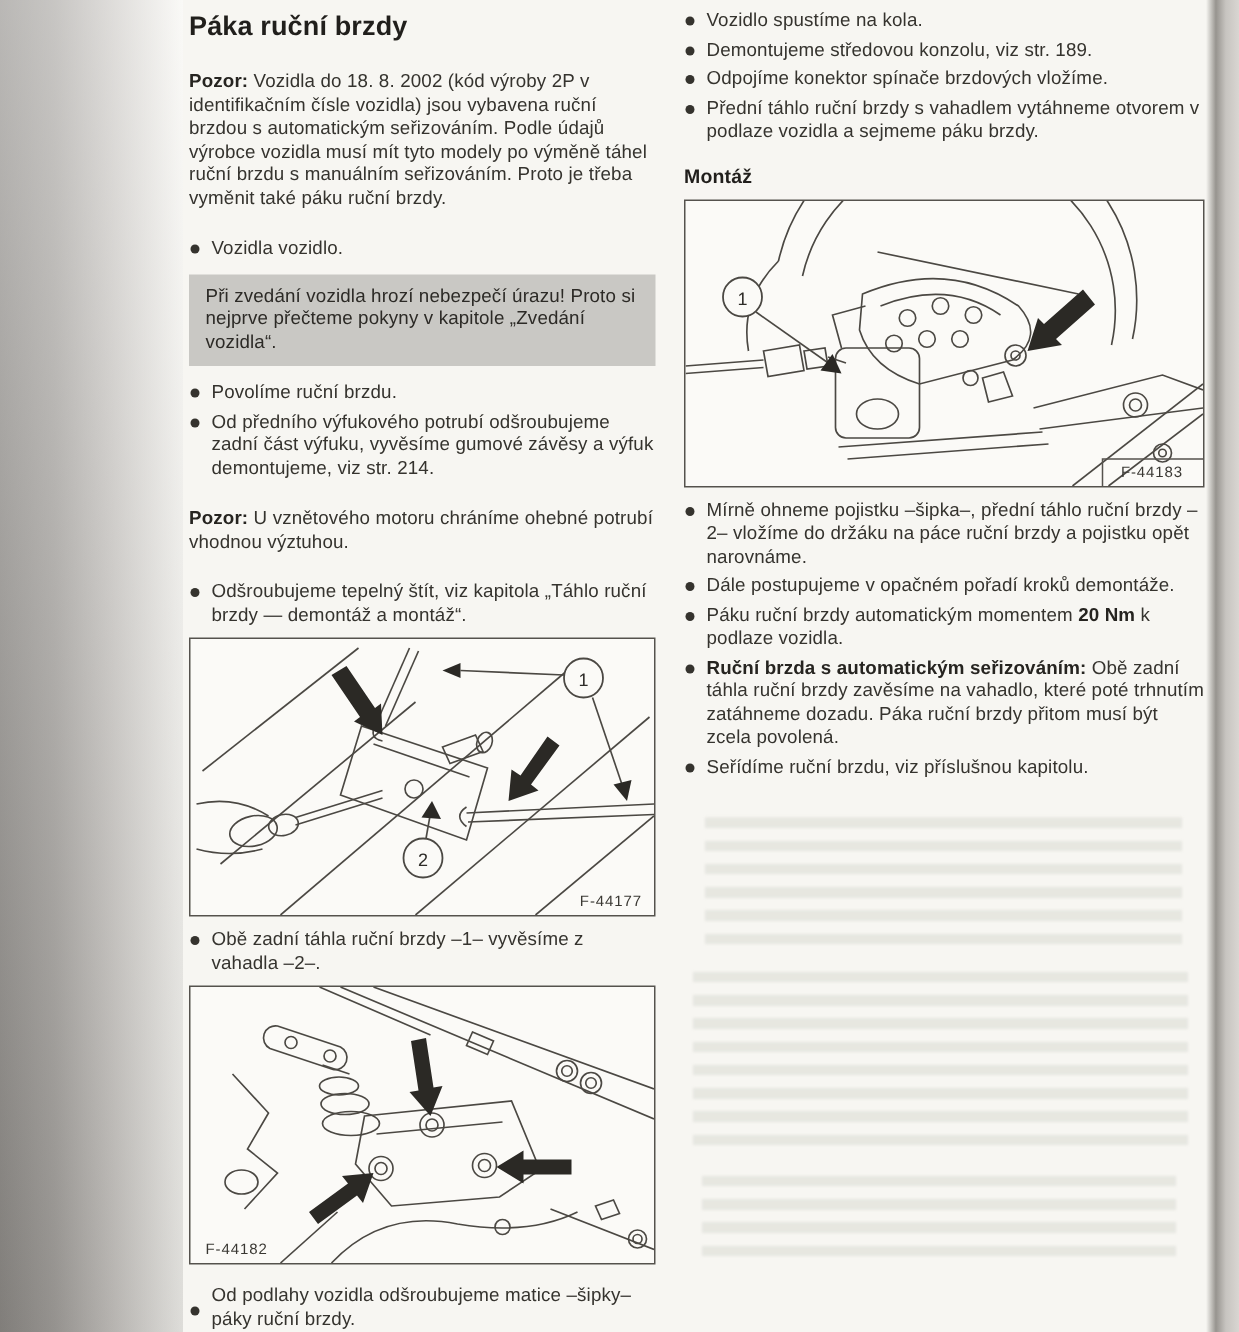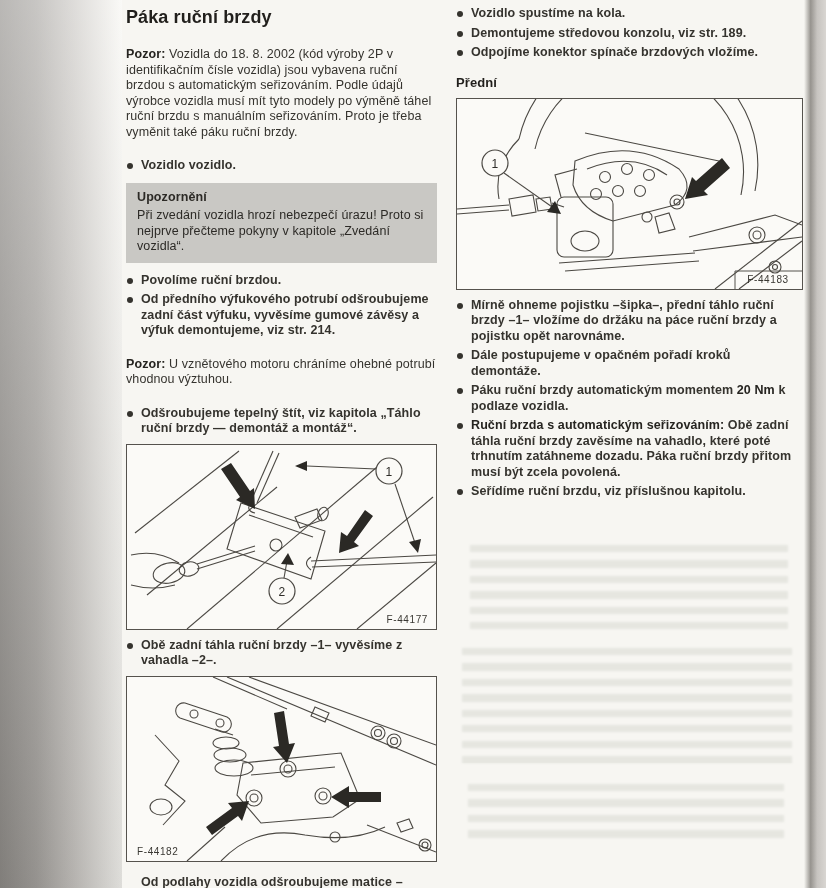--- a/index.html
+++ b/index.html
@@ -13,21 +13,21 @@
           background:linear-gradient(to bottom,rgba(255,255,255,.38),rgba(0,0,0,.10));}
   .edge{position:absolute;right:0;top:0;width:22px;height:100%;
         background:linear-gradient(to right,#f7f6f2 0%,#97948f 30%,#c7c4c0 60%,#d9d6d2 100%);}
   .col{position:absolute;}
   .col-left{left:126px;top:6px;width:311px;}
   .col-right{left:456px;top:2px;width:347px;}
   h1{font-size:18px;line-height:23px;font-weight:bold;margin:0 0 9px 0;color:#211f1c;}
   h2{font-size:13px;line-height:16px;font-weight:bold;margin:14px 0 6px 0;color:#211f1c;}
   p.pozor{margin:18px 0;}
   b{color:#262420;}
-  .bullet{display:flex;margin:4px 0;font-weight:bold;}
+  .bullet{display:flex;margin:4px 0;}
   .dot{flex:none;width:6px;height:6px;border-radius:50%;background:#35332e;margin:5px 8px 0 1px;}
   .btxt{flex:1;}
   .warnbox{background:#c9c8c4;padding:7px 11px 8px 11px;margin:9px 0 10px 0;color:#2c2a26;}
   .warn-title{font-weight:bold;display:block;margin-bottom:3px;}
   figure.fig{margin:7px 0 8px 0;border:1px solid #55524d;background:#fbfaf7;position:relative;}
   figure.fig svg{display:block;width:100%;height:100%;}
   .f1,.f2{height:184px;}
   .f3{height:190px;}
   .figlabel{font-family:"Liberation Sans","DejaVu Sans",sans-serif;font-size:10px;fill:#3a3833;letter-spacing:.6px;}
   .callout-num{font-family:"Liberation Sans","DejaVu Sans",sans-serif;font-size:12px;fill:#2e2c28;}
@@ -49,31 +49,30 @@
 
   <div class="col col-left">
     <h1>
       <span>Páka ruční brzdy</span><br>
     </h1>
 
     <p class="pozor"><b>Pozor:</b><span> Vozidla do 18. 8. 2002 (kód výroby 2P v identifikačním čísle vozidla) jsou vybavena ruční brzdou s automatickým seřizováním. Podle údajů výrobce vozidla musí mít tyto modely po výměně táhel ruční brzdu s manuálním seřizováním. Proto je třeba vyměnit také páku ruční brzdy.</span></p>
 
     <div class="bullet">
       <span class="dot"></span>
-      <span class="btxt"><span>Vozidlo vozidlo.</span></span>
+      <span class="btxt"><span>Vozidla vozidlo.</span></span>
     </div>
 
     <div class="warnbox">
-      <span class="warn-title">Upozornění</span>
       <span>Při zvedání vozidla hrozí nebezpečí úrazu! Proto si nejprve přečteme pokyny v kapitole „Zvedání vozidla“.</span>
     </div>
 
     <div class="bullet">
       <span class="dot"></span>
-      <span class="btxt"><span>Povolíme ruční brzdou.</span></span>
+      <span class="btxt"><span>Povolíme ruční brzdu.</span></span>
     </div>
     <div class="bullet">
       <span class="dot"></span>
       <span class="btxt"><span>Od předního výfukového potrubí odšroubujeme zadní část výfuku, vyvěsíme gumové závěsy a výfuk demontujeme, viz str. 214.</span></span>
     </div>
 
     <p class="pozor"><b>Pozor:</b><span> U vznětového motoru chráníme ohebné potrubí vhodnou výztuhou.</span></p>
 
     <div class="bullet">
       <span class="dot"></span>
@@ -190,22 +189,26 @@
       <span class="btxt"><span>Vozidlo spustíme na kola.</span></span>
     </div>
     <div class="bullet">
       <span class="dot"></span>
       <span class="btxt"><span>Demontujeme středovou konzolu, viz str. 189.</span></span>
     </div>
     <div class="bullet">
       <span class="dot"></span>
       <span class="btxt"><span>Odpojíme konektor spínače brzdových vložíme.</span></span>
     </div>
-
-    <h2>Přední</h2>
+    <div class="bullet">
+      <span class="dot"></span>
+      <span class="btxt"><span>Přední táhlo ruční brzdy s vahadlem vytáhneme otvorem v podlaze vozidla a sejmeme páku brzdy.</span></span>
+    </div>
+
+    <h2>Montáž</h2>
 
     <figure class="fig f3">
       <svg viewBox="0 0 345 190">
         <g stroke="#4b4843" fill="none" stroke-width="1.1">
           <path d="M62,40 A112,112 0 0 1 298,92"></path>
           <path d="M78,50 A96,96 0 0 1 284,96"></path>
           <path d="M62,40 Q36,66 42,100"></path>
           <path d="M128,34 L262,62"></path>
           <path d="M118,62 Q175,38 222,70 Q240,90 218,106 L156,122 Q124,112 116,86 Z"></path>
           <path d="M130,70 Q175,52 210,76"></path>
@@ -247,21 +250,21 @@
           <circle cx="38" cy="64" r="13" fill="#fbfaf7" stroke="#4b4843" stroke-width="1.2"></circle>
           <text class="callout-num" x="38" y="69" text-anchor="middle">1</text>
         </g>
         <path d="M278,190 L278,172 L345,172" stroke="#55524d" fill="none" stroke-width="1"></path>
         <text class="figlabel" x="311" y="184" text-anchor="middle">F-44183</text>
       </svg>
     </figure>
 
     <div class="bullet">
       <span class="dot"></span>
-      <span class="btxt"><span>Mírně ohneme pojistku –šipka–, přední táhlo ruční brzdy –1– vložíme do držáku na páce ruční brzdy a pojistku opět narovnáme.</span></span>
+      <span class="btxt"><span>Mírně ohneme pojistku –šipka–, přední táhlo ruční brzdy –2– vložíme do držáku na páce ruční brzdy a pojistku opět narovnáme.</span></span>
     </div>
     <div class="bullet">
       <span class="dot"></span>
       <span class="btxt"><span>Dále postupujeme v opačném pořadí kroků demontáže.</span></span>
     </div>
     <div class="bullet">
       <span class="dot"></span>
       <span class="btxt"><span>Páku ruční brzdy automatickým momentem </span><b>20 Nm</b><span> k podlaze vozidla.</span></span>
     </div>
     <div class="bullet">

